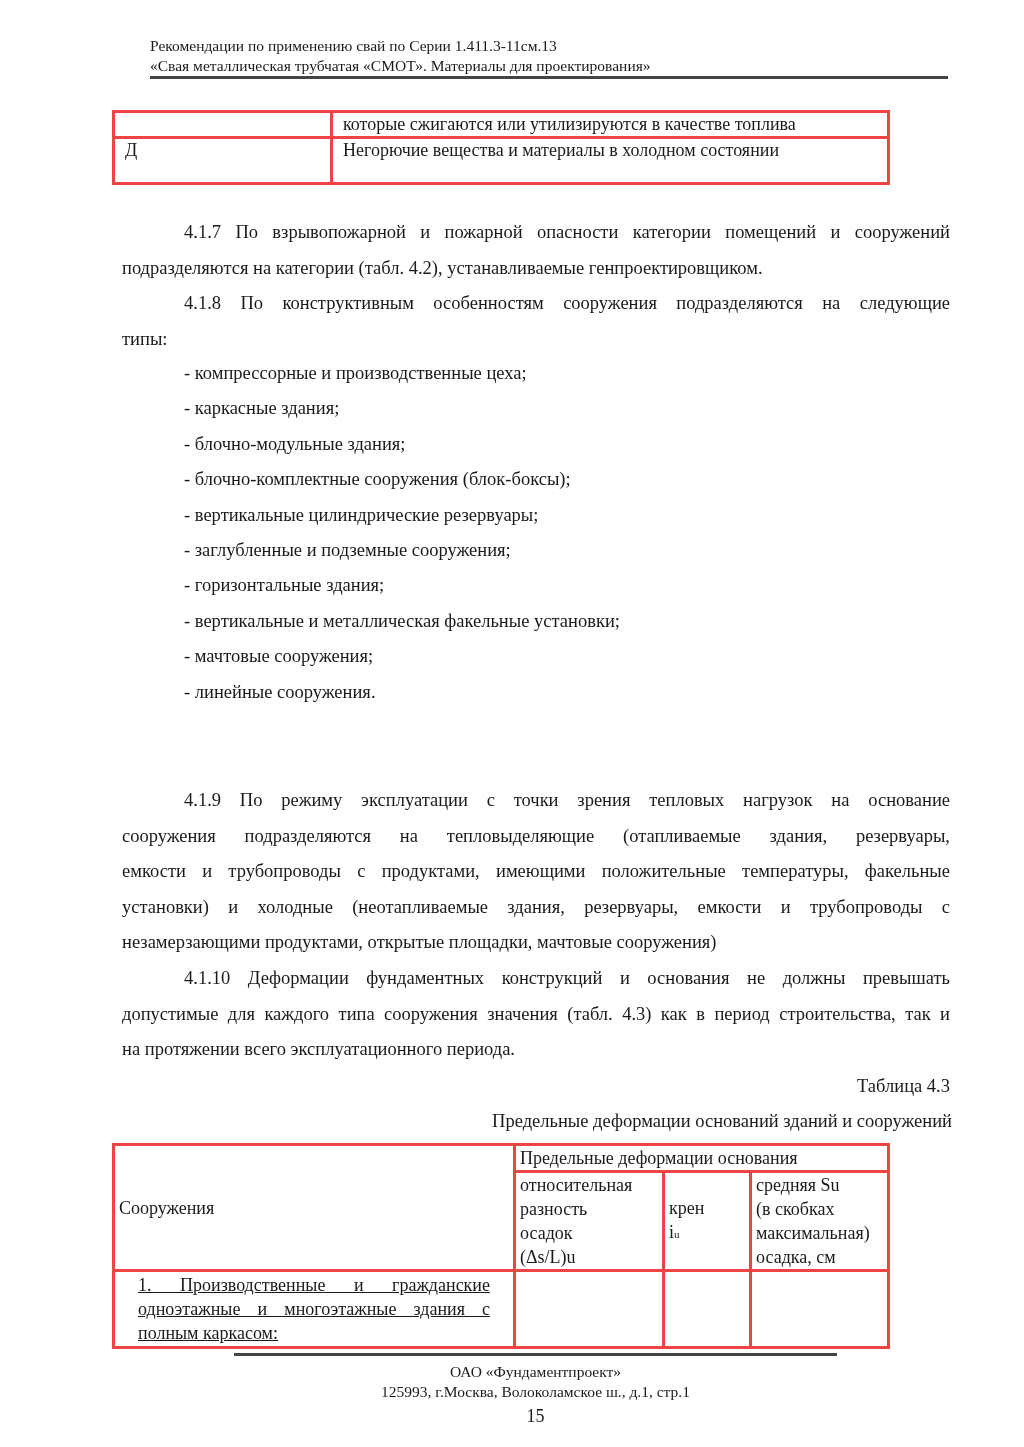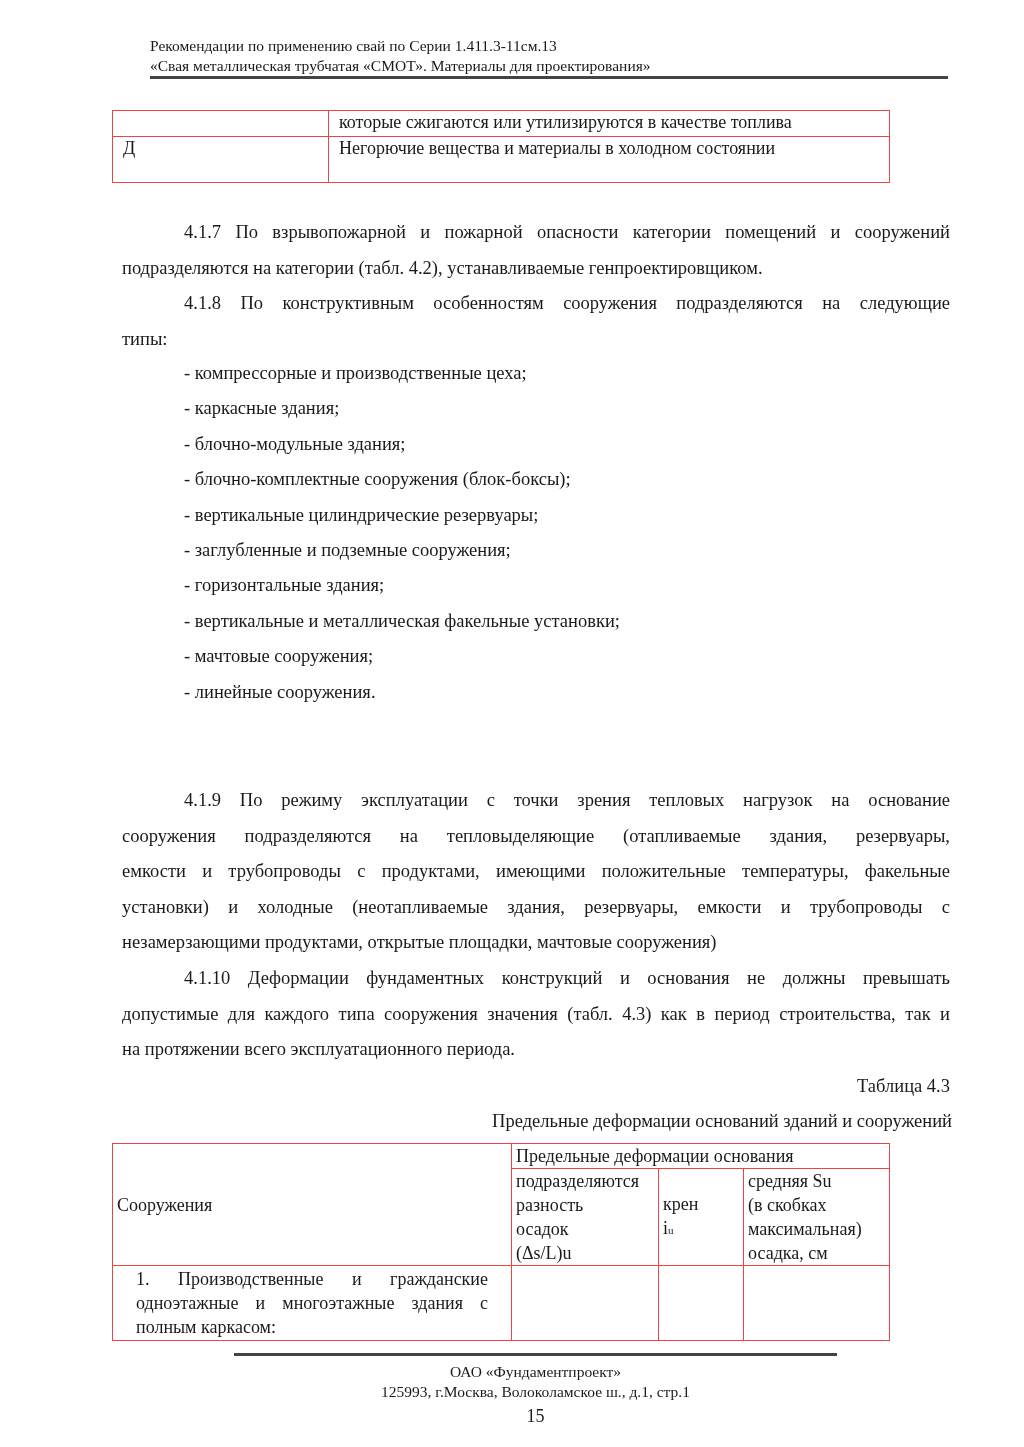--- a/index.html
+++ b/index.html
@@ -3,31 +3,31 @@
 <meta charset="utf-8">
 <style>
   html, body { margin: 0; padding: 0; background: #ffffff; }
   body {
     width: 1024px; height: 1447px; position: relative; overflow: hidden;
     font-family: "Liberation Serif", "DejaVu Serif", serif; color: #1a1a1a;
   }
   .page-header { position: absolute; left: 150px; top: 36px; width: 798px; font-size: 15.5px; line-height: 20px; }
   .header-rule { position: absolute; left: 150px; top: 76px; width: 798px; height: 3px; background: #444; }
   table { border-collapse: collapse; }
-  td { border: 1px solid #ef4444; vertical-align: top; font-size: 18px; line-height: 23px; padding: 0 10px; }
+  td { border: 3px solid #ef4444; vertical-align: top; font-size: 18px; line-height: 23px; padding: 0 10px; }
   .top-table { position: absolute; left: 112px; top: 110px; width: 778px; }
   .top-table td.c1 { width: 195px; }
   .para { position: absolute; left: 122px; width: 828px; font-size: 18.5px; line-height: 35.5px; text-align: justify; }
   .para .indent { display: inline-block; width: 62px; }
   .list { position: absolute; left: 184px; top: 356px; font-size: 18.5px; line-height: 35.4px; margin: 0; padding: 0; list-style: none; }
   .table-label { position: absolute; right: 74px; top: 1071px; font-size: 18.5px; line-height: 30px; }
   .table-title { position: absolute; left: 112px; width: 840px; top: 1106px; text-align: right; font-size: 18.5px; line-height: 30px; }
   .main-table { position: absolute; left: 112px; top: 1143px; width: 778px; }
   .main-table td { vertical-align: middle; padding: 0 4px; line-height: 24px; font-size: 18px; }
-  .main-table td.left { text-align: justify; text-align-last: left; vertical-align: top; padding: 1px 23px; }
+  .main-table td.left { text-align: justify; text-align-last: left; vertical-align: top; padding: 1px 23px; text-decoration: underline; }
   .footer-rule { position: absolute; left: 234px; top: 1353px; width: 603px; height: 3px; background: #444; }
   .footer { position: absolute; left: 234px; width: 603px; top: 1362px; text-align: center; font-size: 15.5px; line-height: 20px; }
   .page-num { position: absolute; left: 234px; width: 603px; top: 1404px; text-align: center; font-size: 18px; line-height: 24px; }
   sub.small { font-size: 11px; vertical-align: baseline; }
 </style>
 </head>
 <body>
 
 <div class="page-header">
   <div>Рекомендации по применению свай по Серии 1.411.3-11см.13</div>
@@ -89,21 +89,21 @@
 <div class="table-title">Предельные деформации оснований зданий и сооружений</div>
 
 <table class="main-table">
   <tbody>
       <tr style="height:24px">
     <td rowspan="2" style="width:390px">Сооружения</td>
     <td colspan="3">Предельные деформации основания</td>
   </tr>
   <tr style="height:96px">
     <td style="width:138px">
-      <div>подразделяются</div>
+      <div>относительная</div>
       <div>разность</div>
       <div>осадок</div>
       <div>(Δs/L)u</div>
     </td>
     <td style="width:76px">
       <div>крен</div>
       <div><span>i</span><sub class="small">u</sub></div>
     </td>
     <td>
       <div>средняя  Su</div>

